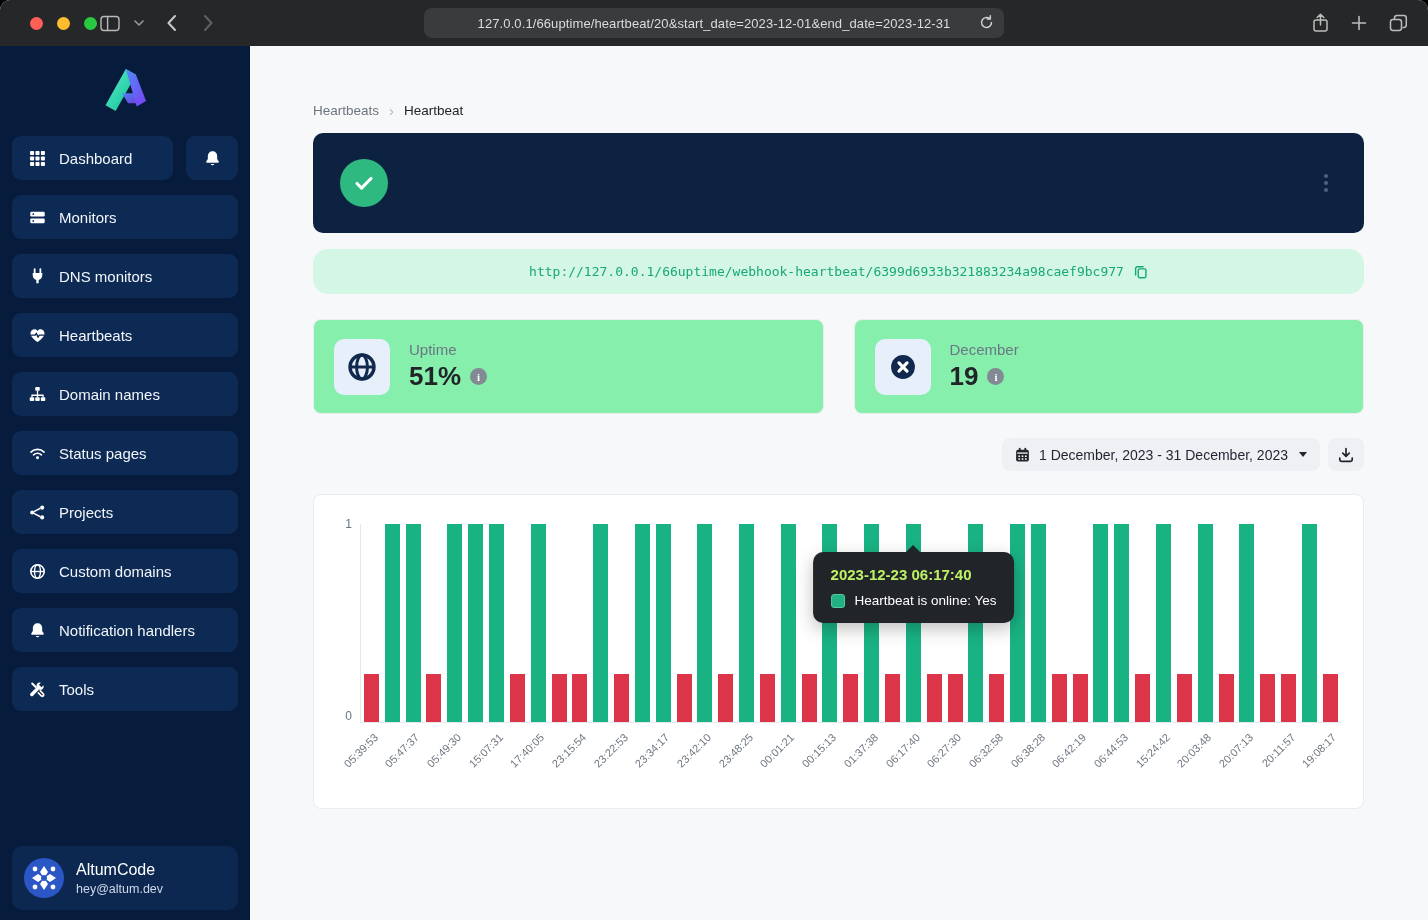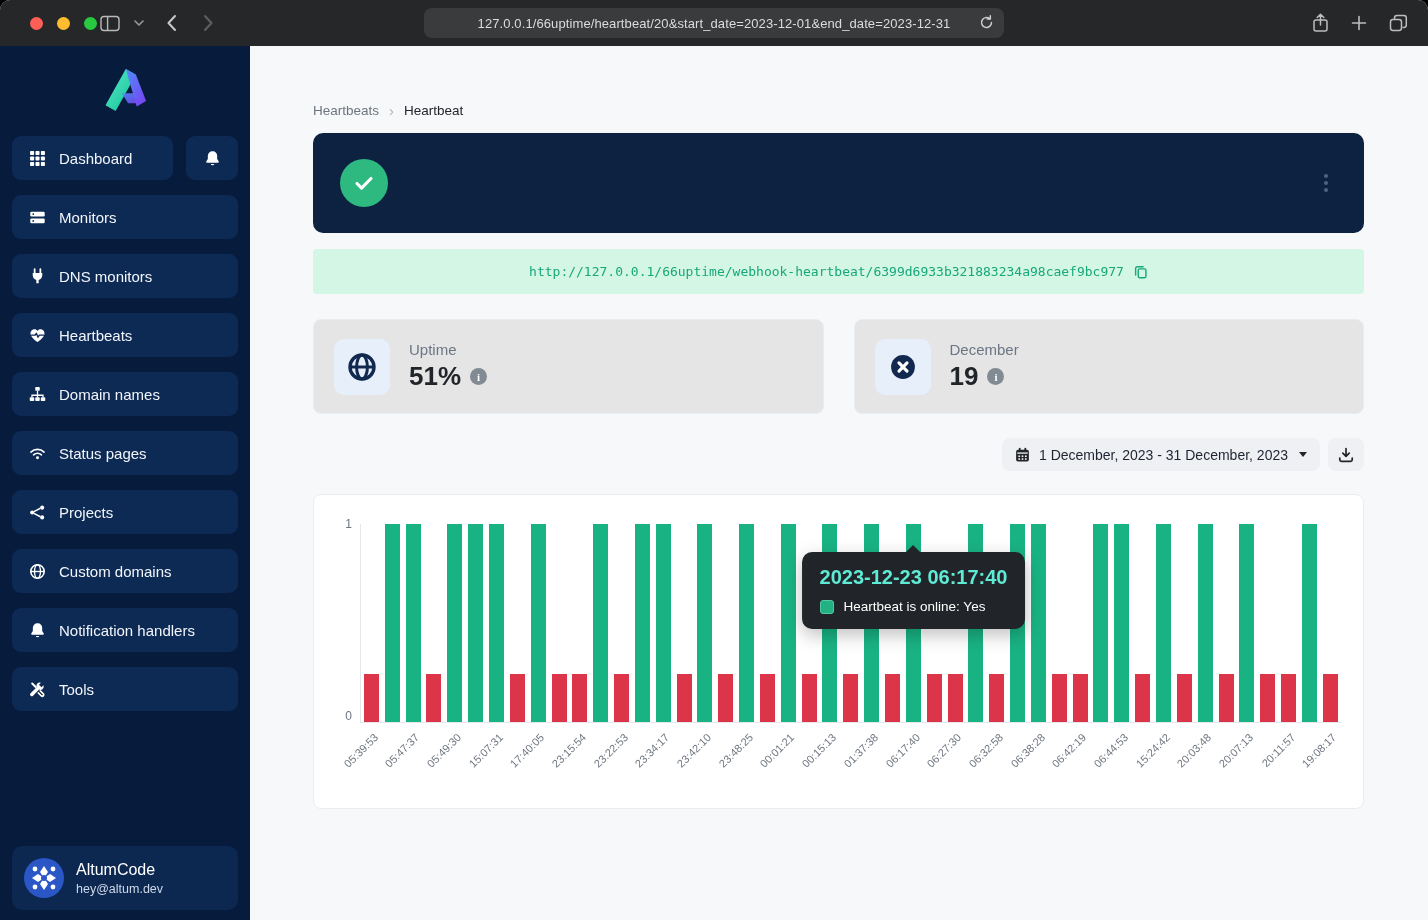--- a/index.html
+++ b/index.html
@@ -42,26 +42,26 @@
   .bc-current { color:#212529; font-weight:500; }
 
   .hero { margin-top:15px; height:100px; background:#0d2240; border-radius:10px; display:flex; align-items:center; padding:0 30px 0 27px; gap:22px; }
   .check-circle { width:48px; height:48px; border-radius:50%; background:#2db980; display:flex; align-items:center; justify-content:center; flex:0 0 48px; }
   .hero-title { color:#fff; font-size:24px; font-weight:700; letter-spacing:.2px; }
   .hero-sub { color:#95a1b6; font-size:15px; margin-top:5px; }
   .hero-sub b { color:#c9d1dd; font-weight:700; }
   .kebab { margin-left:auto; display:flex; flex-direction:column; gap:3px; padding:6px; cursor:pointer; }
   .kebab i { width:4px; height:4px; border-radius:50%; background:#4f6280; display:block; }
 
-  .webhook { margin-top:16px; height:45px; background:#d3f6e5; border-radius:4px; display:flex; align-items:center; justify-content:center; gap:9px; }
+  .webhook { margin-top:16px; height:45px; background:#d3f6e5; border-radius:15px; display:flex; align-items:center; justify-content:center; gap:9px; }
   .webhook-url { font-family:"DejaVu Sans Mono", monospace; font-size:13px; color:#17a878; }
   .copy-btn { display:flex; cursor:pointer; }
 
   .stats { margin-top:25px; display:flex; gap:30px; }
-  .stat-card { flex:1; background:#e5e5e5; border:1px solid #e9edf2; border-radius:8px; height:95px; display:flex; align-items:center; padding:0 20px; gap:19px; }
+  .stat-card { flex:1; background:#86efac; border:1px solid #e9edf2; border-radius:8px; height:95px; display:flex; align-items:center; padding:0 20px; gap:19px; }
   .stat-tile { width:56px; height:56px; background:#e7effb; border-radius:10px; display:flex; align-items:center; justify-content:center; flex:0 0 56px; }
   .stat-label { color:#6b7684; font-size:15px; }
   .stat-value-row { display:flex; align-items:center; gap:9px; margin-top:3px; }
   .stat-value { color:#212529; font-size:26px; font-weight:700; }
   .info-dot { width:17px; height:17px; border-radius:50%; background:#828a93; color:#fff; font-size:11px; font-weight:700; display:flex; align-items:center; justify-content:center; cursor:pointer; font-family:"Liberation Serif", serif; }
 
   .range-row { margin-top:24px; display:flex; justify-content:flex-end; gap:8px; }
   .range-btn { height:33px; background:#eef0f3; border-radius:8px; display:flex; align-items:center; padding:0 13px; gap:9px; font-size:14px; color:#1f2430; cursor:pointer; }
   .caret-down { width:0; height:0; border-left:4.5px solid transparent; border-right:4.5px solid transparent; border-top:5px solid #212529; margin-left:2px; }
   .dl-btn { width:36px; height:33px; background:#eef0f3; border-radius:8px; display:flex; align-items:center; justify-content:center; cursor:pointer; }
@@ -69,21 +69,21 @@
   
   .chart-card { margin-top:23px; height:315px; background:#fff; border:1px solid #e9edf2; border-radius:8px; position:relative; padding:29px 22px 0 46px; }
   .ytick { position:absolute; font-size:12px; color:#6b7684; width:16px; text-align:right; left:22px; }
   .ytick.top { top:22px; } .ytick.bottom { top:214px; }
   .plot { position:relative; height:199px; border-left:1px solid #e4e8ec; border-bottom:1px solid #e4e8ec; display:flex; align-items:flex-end; }
   .slot { flex:1; height:100%; position:relative; display:flex; align-items:flex-end; justify-content:center; }
   .bar { width:72%; cursor:pointer; }
   .xlabel { position:absolute; top:calc(100% + 9px); right:50%; transform:rotate(-45deg); transform-origin:100% 0; white-space:nowrap; font-size:11px; color:#6f7780; }
   .tooltip { position:absolute; top:28px; transform:translateX(-50%); background:#212529; border-radius:10px; padding:14px 18px 15px; box-shadow:0 6px 18px rgba(0,0,0,.25); z-index:5; white-space:nowrap; }
   .tooltip:before { content:""; position:absolute; top:-7px; left:50%; transform:translateX(-50%); border-left:8px solid transparent; border-right:8px solid transparent; border-bottom:8px solid #212529; }
-  .tt-title { color:#5eead4; font-size:20px; font-weight:700; }
+  .tt-title { color:#bef264; font-size:15px; font-weight:700; }
   .tt-row { margin-top:10px; display:flex; align-items:center; gap:10px; }
   .tt-swatch { width:14px; height:14px; border-radius:3px; background:#22b182; border:1px solid #54c9a2; }
   .tt-text { color:#fff; font-size:13.5px; }
 </style>
 </head>
 <body>
 
 <div class="window">
 
   <div class="chrome">

